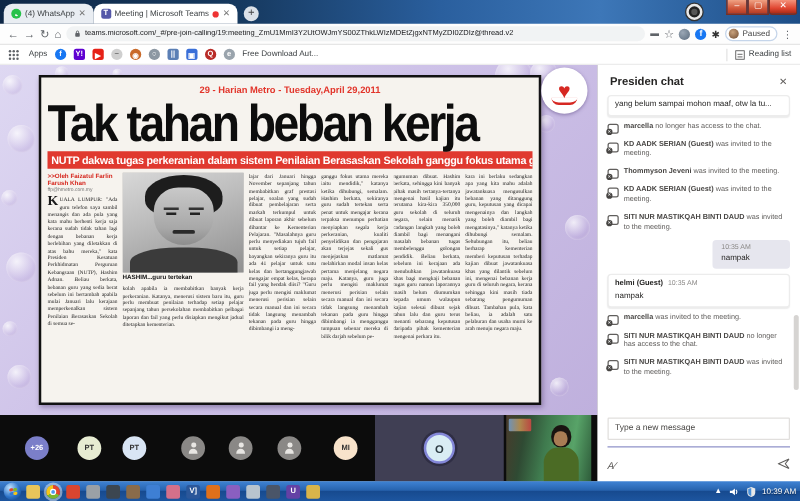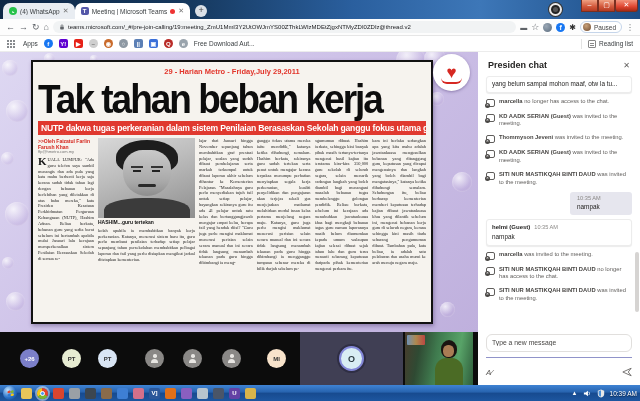--- a/index.html
+++ b/index.html
@@ -111,21 +111,21 @@
   .m-out .bubble { background:#e6e6ee; border-radius:3px; padding:3px 7px; font-size:6.4px; color:#252423; min-width:62px; line-height:1.4; }
   .mhead { display:flex; gap:4px; align-items:baseline; margin-bottom:1px; }
   .mname { font-weight:bold; font-size:6px; color:#252423; }
   .mtime { font-size:5.6px; color:#8a8886; }
   .m-system { display:flex; gap:4px; align-items:flex-start; padding:1px 0; }
   .sysico { flex:none; position:relative; width:9px; height:8px; border:1px solid #605e5c; border-radius:2px; margin-top:1px; }
   .sysico::after { content:"✕"; position:absolute; left:-2px; bottom:-2px; width:5px; height:5px; border-radius:50%; background:#484644; color:#fff; font-size:3.5px; line-height:5px; text-align:center; }
   .systext { font-size:5.8px; color:#605e5c; line-height:1.35; }
   .sysname { font-weight:bold; color:#484644; }
   .composer { padding:4px 8px 2px 8px; }
-  .chat-input { width:100%; height:18px; border:1px solid #e1dfdd; border-radius:6px; font-size:6.8px; padding:0 5px; color:#252423; font-family:"Liberation Sans",sans-serif; outline:none; }
+  .chat-input { width:100%; height:18px; border:1px solid #e1dfdd; border-radius:1px; font-size:6.8px; padding:0 5px; color:#252423; font-family:"Liberation Sans",sans-serif; outline:none; }
   .chat-input::placeholder { color:#484644; }
   .underline { height:1.5px; background:#9093c9; margin:5px 0 3px 0; }
   .ctools { display:flex; justify-content:space-between; align-items:center; padding:0 8px 4px 8px; }
   .fmt { font-size:8px; color:#605e5c; font-style:italic; }
   .send svg { width:10px; height:10px; }
   .chat-scroll { position:absolute; right:1px; top:200px; width:4px; height:60px; border-radius:2px; background:#d6d4d2; }
 
   
   .taskbar { height:16px; background:linear-gradient(#3f83d4 0%, #2763ae 45%, #174a8f 50%, #1d56a0 100%); display:flex; align-items:center; gap:4px; padding:0 3px; position:relative; }
   .orb { width:14px; height:14px; border-radius:50%; background:radial-gradient(circle at 35% 30%, #bfe3ff, #2b72c8 55%, #0d3a78); display:flex; align-items:center; justify-content:center; flex:none; }
@@ -236,21 +236,21 @@
         <div class="bub" style="left:6px;top:240px;width:19px;height:19px"></div>
         <div class="bub" style="left:44px;top:1px;width:11px;height:11px"></div>
         <div class="bub" style="left:90px;top:3px;width:8px;height:8px"></div>
         <div class="bub" style="left:430px;top:40px;width:14px;height:14px"></div>
         <div class="bub" style="left:452px;top:120px;width:20px;height:20px"></div>
         <div class="bub" style="left:440px;top:250px;width:15px;height:15px"></div>
         <div class="bub" style="left:396px;top:-6px;width:30px;height:30px"></div>
         <div class="bub" style="left:424px;top:-4px;width:22px;height:22px"></div>
 
         <div class="paper">
-          <div class="dateline">29 - Harian Metro - Friday,July 29,2011</div>
+          <div class="dateline">29 - Harian Metro - Tuesday,April 29,2011</div>
           <div class="headline">Tak tahan beban kerja</div>
           <div class="subbar">NUTP dakwa tugas perkeranian dalam sistem Penilaian Berasaskan Sekolah ganggu fokus utama guru</div>
           <div class="bodywrap">
             <div class="ncol c0">
               <div class="byline">&gt;&gt;Oleh Faizatul Farlin</div>
               <div class="byline">Farush Khan</div>
               <div class="byline bymail">ffp@hmetro.com.my</div>
               <span class="dropcap">K</span><span>UALA LUMPUR: "Ada guru telefon saya sambil menangis dan ada pula yang kata mahu berhenti kerja saja kerana sudah tidak tahan lagi dengan bebanan kerja berlebihan yang diletakkan di atas bahu mereka," kata Presiden Kesatuan Perkhidmatan Perguruan Kebangsaan (NUTP), Hashim Adnan. Beliau berkata, bebanan guru yang sedia berat sebelum ini bertambah apabila mulai Januari lalu kerajaan memperkenalkan sistem Penilaian Berasaskan Sekolah di semua se-</span>
             </div>
             <div class="ncol cp">

